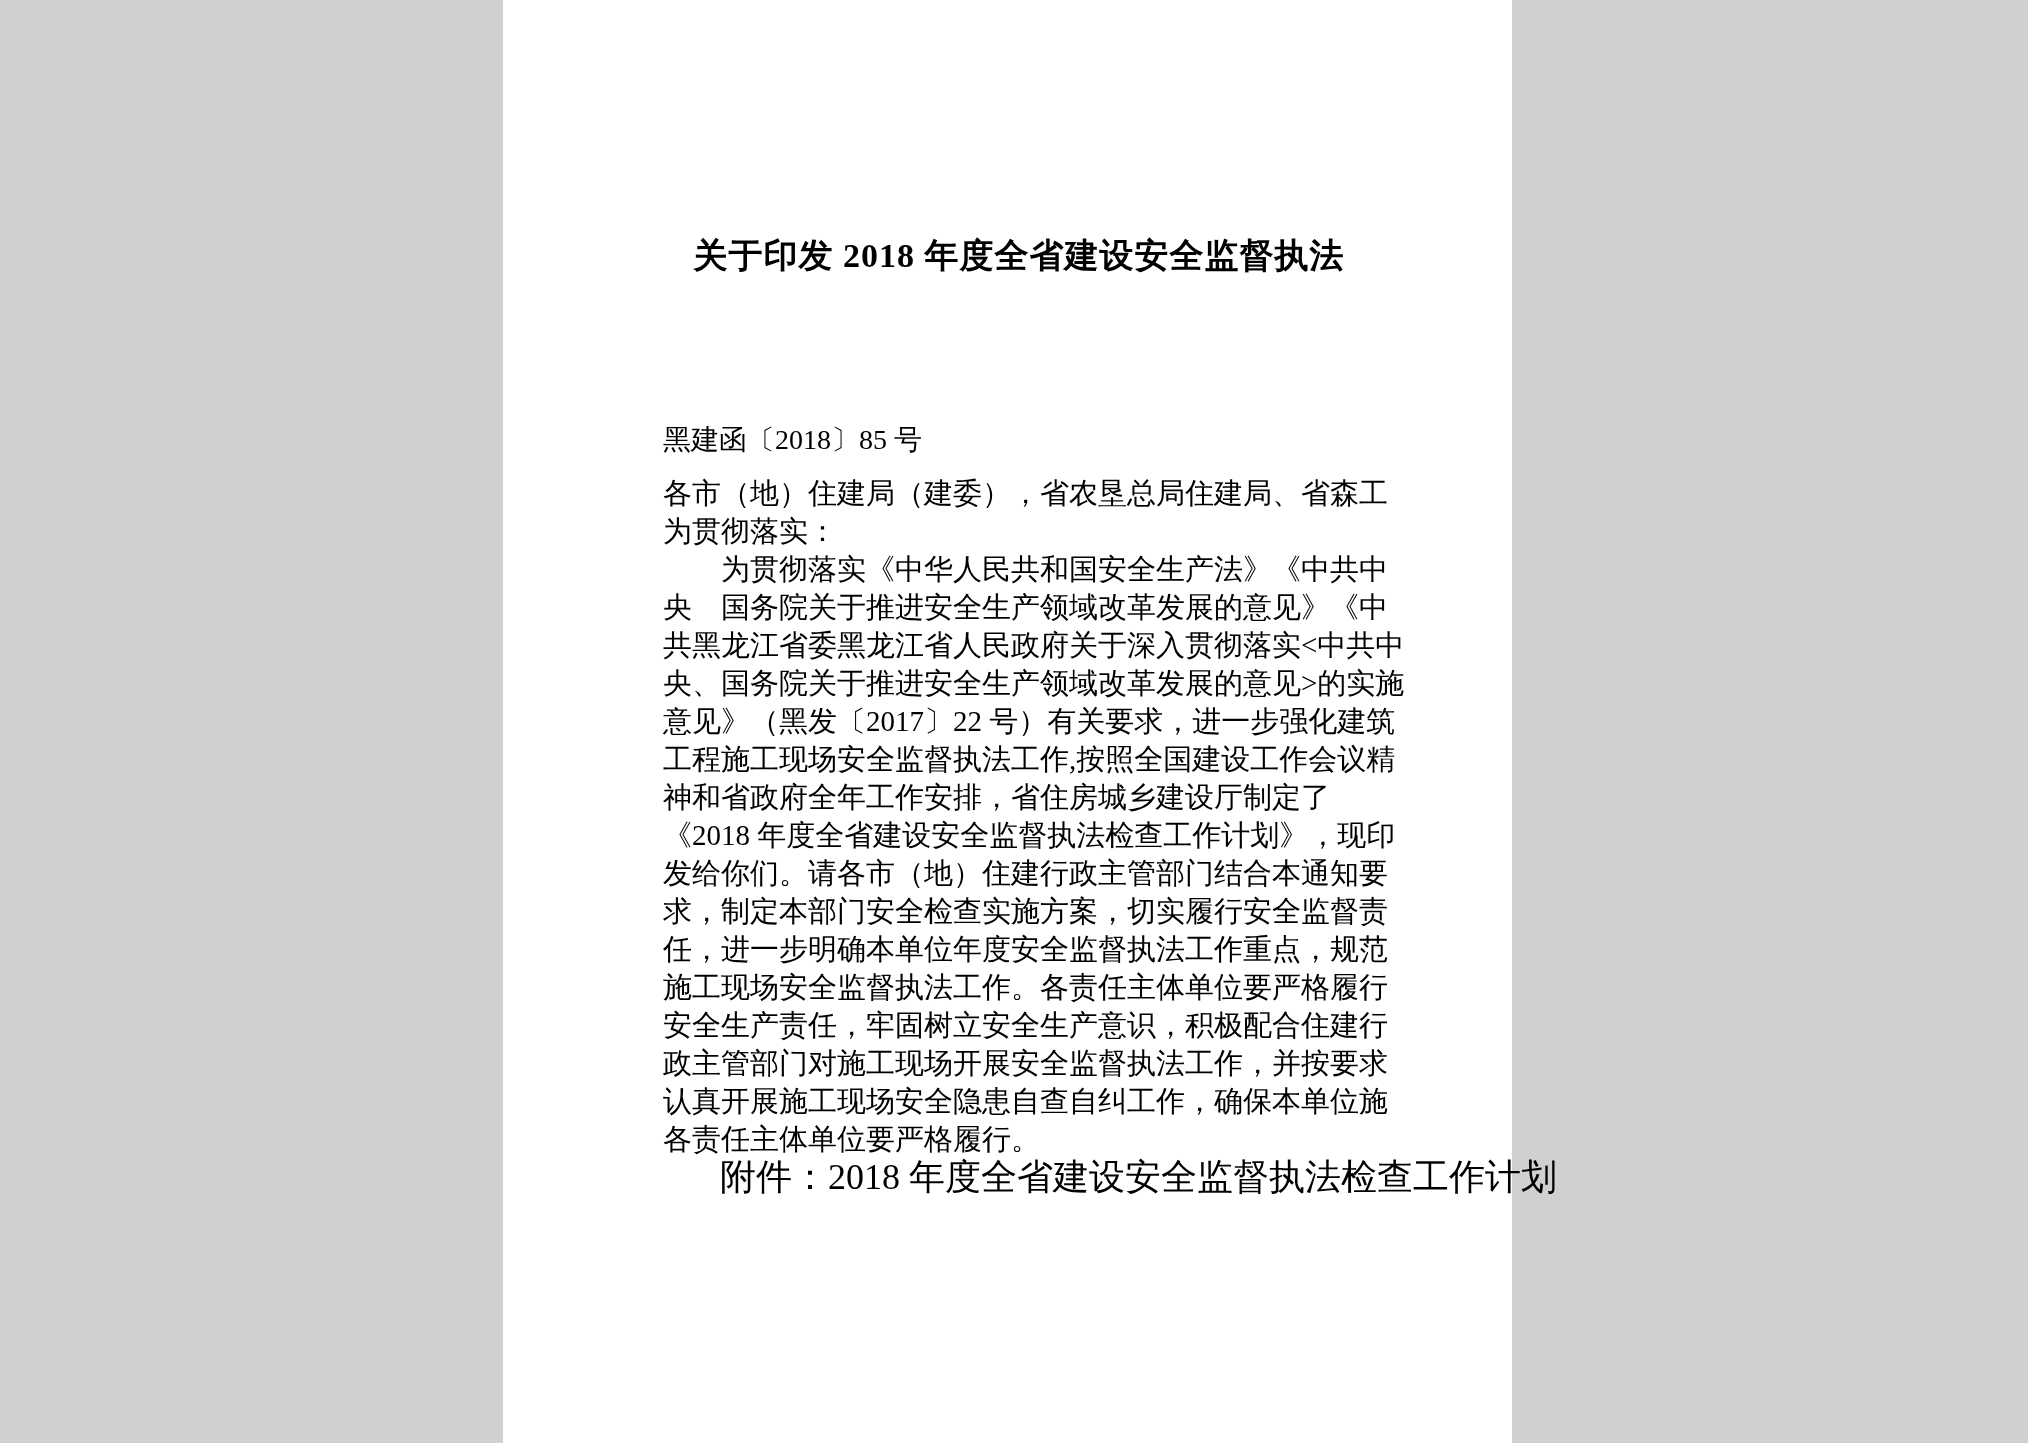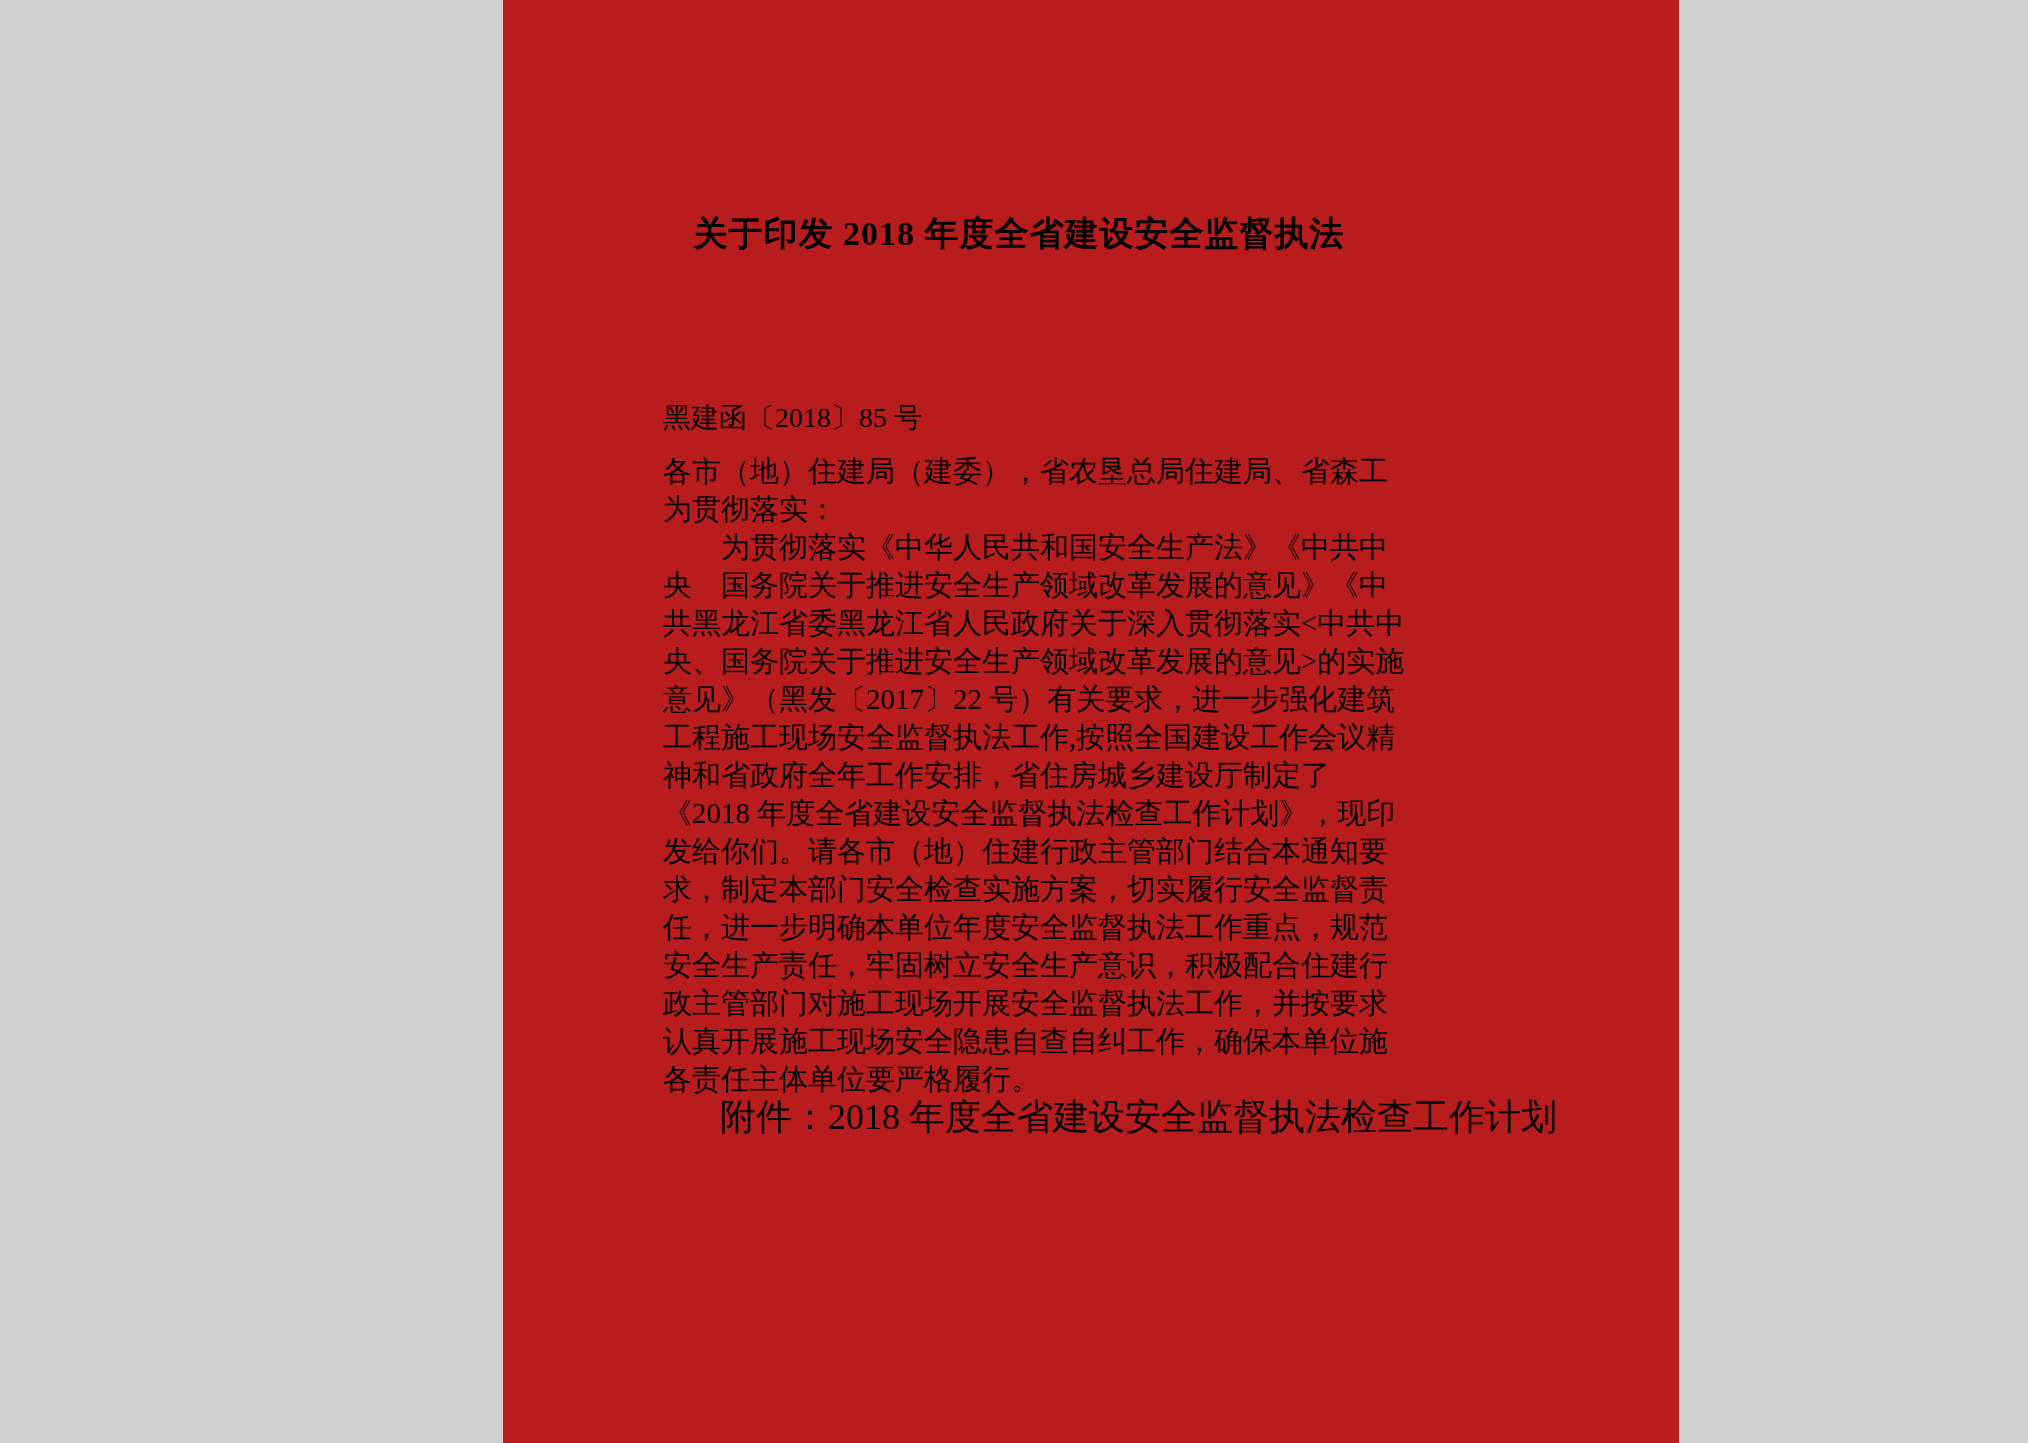--- a/index.html
+++ b/index.html
@@ -12,25 +12,25 @@
     position: relative;
     background: #d0d0d0;
     font-family: "Liberation Serif", "DejaVu Serif", serif;
     color: #000000;
     overflow: hidden;
   }
   .page {
     position: absolute;
     left: 503px;
     top: 0;
-    width: 1176px;
+    width: 1009px;
     height: 1443px;
-    background: #b91c1c;
+    background: #ffffff;
     box-sizing: border-box;
-    padding-top: 74px;
+    padding-top: 96px;
   }
   .content {
     margin-left: 160px;
     width: 712px;
   }
   .title-block {
     text-align: center;
     font-size: 34px;
     font-weight: bold;
     line-height: 64px;
@@ -78,20 +78,21 @@
       <div class="body-line">央　国务院关于推进安全生产领域改革发展的意见》《中</div>
       <div class="body-line">共黑龙江省委黑龙江省人民政府关于深入贯彻落实&lt;中共中</div>
       <div class="body-line">央、国务院关于推进安全生产领域改革发展的意见&gt;的实施</div>
       <div class="body-line">意见》（黑发〔2017〕22 号）有关要求，进一步强化建筑</div>
       <div class="body-line">工程施工现场安全监督执法工作,按照全国建设工作会议精</div>
       <div class="body-line">神和省政府全年工作安排，省住房城乡建设厅制定了</div>
       <div class="body-line">《2018 年度全省建设安全监督执法检查工作计划》，现印</div>
       <div class="body-line">发给你们。请各市（地）住建行政主管部门结合本通知要</div>
       <div class="body-line">求，制定本部门安全检查实施方案，切实履行安全监督责</div>
       <div class="body-line">任，进一步明确本单位年度安全监督执法工作重点，规范</div>
+      <div class="body-line">施工现场安全监督执法工作。各责任主体单位要严格履行</div>
       <div class="body-line">安全生产责任，牢固树立安全生产意识，积极配合住建行</div>
       <div class="body-line">政主管部门对施工现场开展安全监督执法工作，并按要求</div>
       <div class="body-line">认真开展施工现场安全隐患自查自纠工作，确保本单位施</div>
       <div class="body-line">各责任主体单位要严格履行。</div>
     </div>
 
     <div class="attachment-line">附件：2018 年度全省建设安全监督执法检查工作计划</div>
 
   </div>
 </div>

